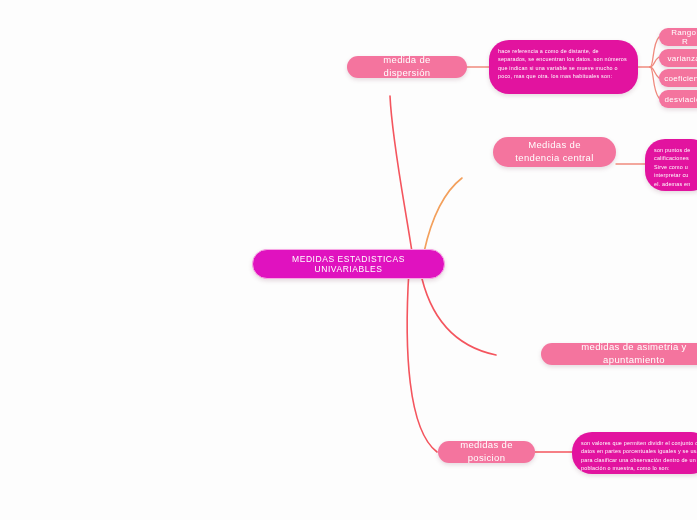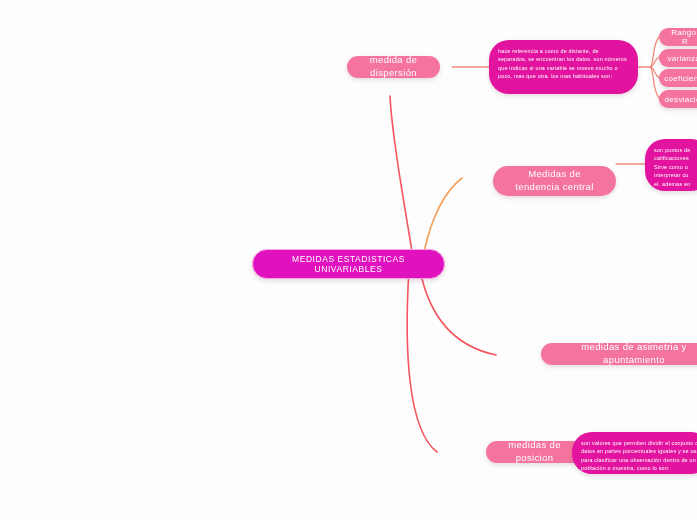--- a/index.html
+++ b/index.html
@@ -103,58 +103,58 @@
 
     <line x1="616" y1="164" x2="645" y2="164" stroke="#f08a7e" stroke-width="1.4" stroke-linecap="round"></line>
 
     <line x1="535" y1="452" x2="572" y2="452" stroke="#f4555e" stroke-width="1.4" stroke-linecap="round"></line>
   </svg>
 
   <div class="node node-root" style="left:252px; top:249px; width:193px; height:22px;">
     <span class="node-label">MEDIDAS ESTADISTICAS UNIVARIABLES</span>
   </div>
 
-  <div class="node node-pink" style="left:347px; top:56px; width:93px; height:22px;justify-content:flex-end;">
+  <div class="node node-pink" style="left:347px; top:56px; width:120px; height:22px;justify-content:flex-end;">
     <span class="node-label">medida de dispersión</span>
   </div>
 
   <div class="node node-magenta tall" style="left:489px; top:40px; width:149px; height:54px;">
     <span class="node-label">hace referencia a como de distante, de separados, se encuentran los datos. son números que indican si una variable se mueve mucho o poco, mas que otra. los mas habituales son:</span>
   </div>
 
   <div class="node node-pink-small" style="left:659px; top:28px; width:52px; height:18px;">
     <span class="node-label">Rango: R</span>
   </div>
   <div class="node node-pink-small" style="left:659px; top:49px; width:52px; height:18px;">
     <span class="node-label">varianza:</span>
   </div>
   <div class="node node-pink-small" style="left:659px; top:69px; width:52px; height:18px;">
     <span class="node-label">coeficiente</span>
   </div>
   <div class="node node-pink-small" style="left:659px; top:90px; width:52px; height:18px;">
     <span class="node-label">desviación</span>
   </div>
 
-  <div class="node node-pink" style="left:493px; top:166px; width:123px; height:30px;justify-content:center;">
+  <div class="node node-pink" style="left:493px; top:137px; width:123px; height:30px;justify-content:center;">
     <span class="node-label">Medidas de tendencia central</span>
   </div>
 
   <div class="node node-magenta tall" style="left:645px; top:139px; width:66px; height:52px;">
     <span class="node-label">son puntos de
 calificaciones
 Sirve como u
 interpretar cu
 el. ademas en</span>
   </div>
 
   <div class="node node-pink" style="left:497px; top:343px; width:186px; height:22px;margin-left:44px;">
     <span class="node-label">medidas de asimetria y apuntamiento</span>
   </div>
 
-  <div class="node node-pink" style="left:438px; top:441px; width:97px; height:22px;margin-left:48px;">
+  <div class="node node-pink" style="left:438px; top:441px; width:97px; height:22px;">
     <span class="node-label">medidas de posicion</span>
   </div>
 
   <div class="node node-magenta tall" style="left:572px; top:432px; width:139px; height:42px;">
     <span class="node-label">son valores que permiten dividir el conjunto d datos en partes porcentuales iguales y se usa para clasificar una observación dentro de un población o muestra, como lo son:</span>
   </div>
 
 </div>
 
 </body></html>

